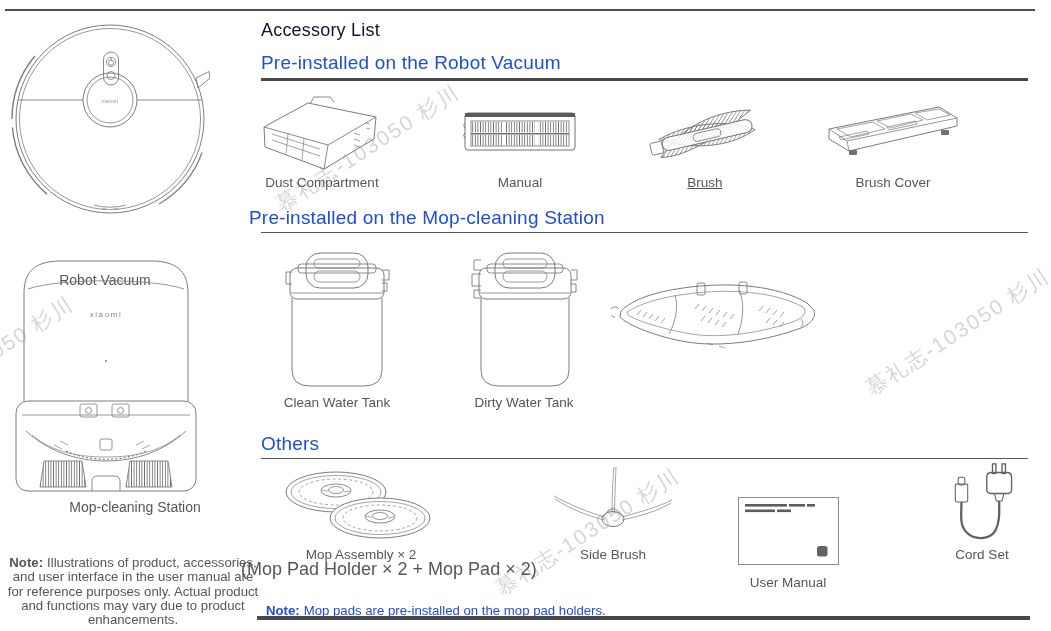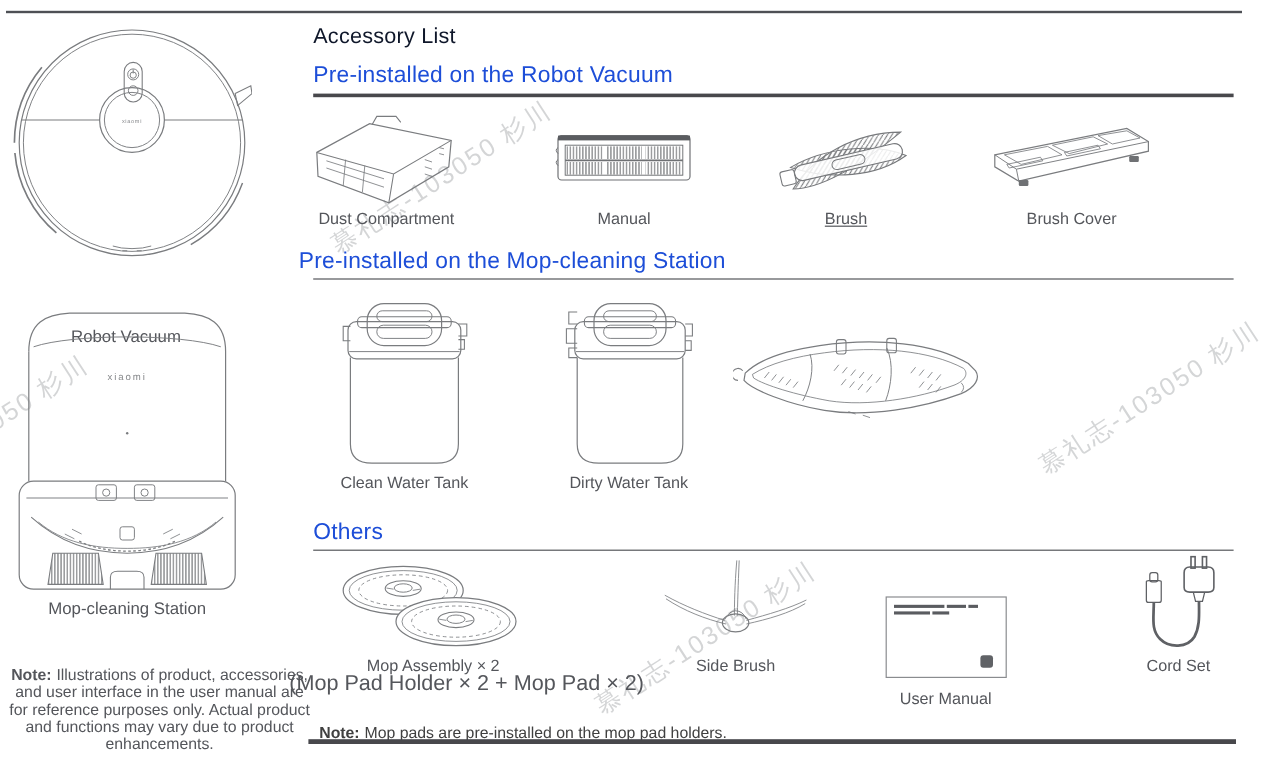--- a/index.html
+++ b/index.html
@@ -48,26 +48,26 @@
   .c-dtank{left:434px;top:246px;width:180px;} .c-dtank .art{height:146px;}
   .c-wash{left:606px;top:246px;width:220px;} .c-wash .art{height:146px;}
   
   .c-mop{left:241px;top:462px;width:240px;} .c-mop .art{height:82px;}
   .c-side{left:523px;top:462px;width:180px;} .c-side .art{height:82px;}
   .c-man{left:698px;top:490px;width:180px;} .c-man .art{height:82px;}
   .c-cord{left:892px;top:462px;width:180px;} .c-cord .art{height:82px;}
 
   .left-caption{position:absolute;font-size:14px;color:#54565b;text-align:center;white-space:nowrap;}
   .cap-robot{left:0px;top:228px;width:210px;margin-top:44px;}
-  .cap-station{left:0px;top:499px;width:212px;}
+  .cap-station{left:0px;top:499px;width:212px;padding-left:29px;}
 
   .noteblock{position:absolute;left:5px;top:543px;width:256px;font-size:13.2px;
     line-height:14.2px;color:#54565b;text-align:center;}
   .noteblock b{font-weight:bold;}
-  .footer-note{position:absolute;left:266px;top:590px;font-size:13.2px;color:#404040;}
+  .footer-note{position:absolute;left:266px;top:590px;font-size:13.2px;color:#1d4ed8;}
   .footer-note b{font-weight:bold;margin-right:4px;}
   .noteblock b{margin-right:4px;}
 
   .robot-fig{position:absolute;left:10px;top:16px;margin:0;}
   .station-fig{position:absolute;left:8px;top:255px;margin:0;}
 
   svg{display:block;}
   svg text{font-family:"Liberation Sans",sans-serif;}
 </style>
 </head>

